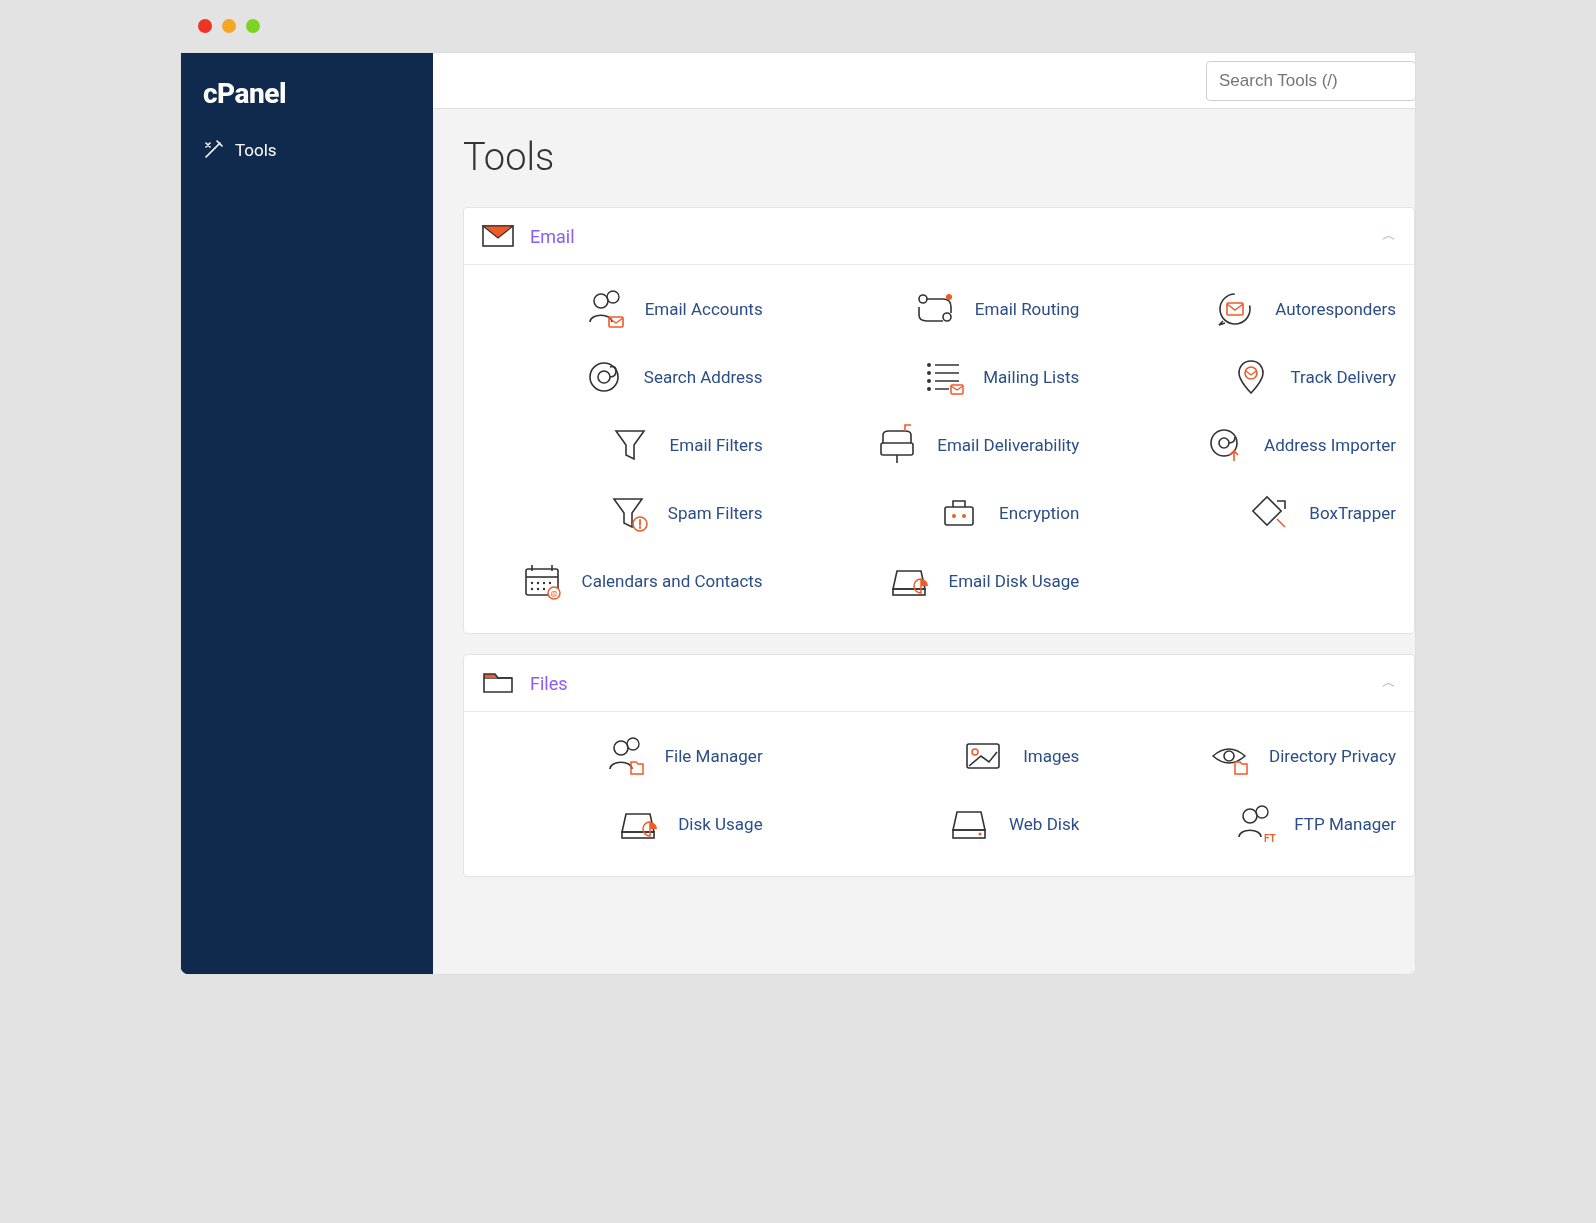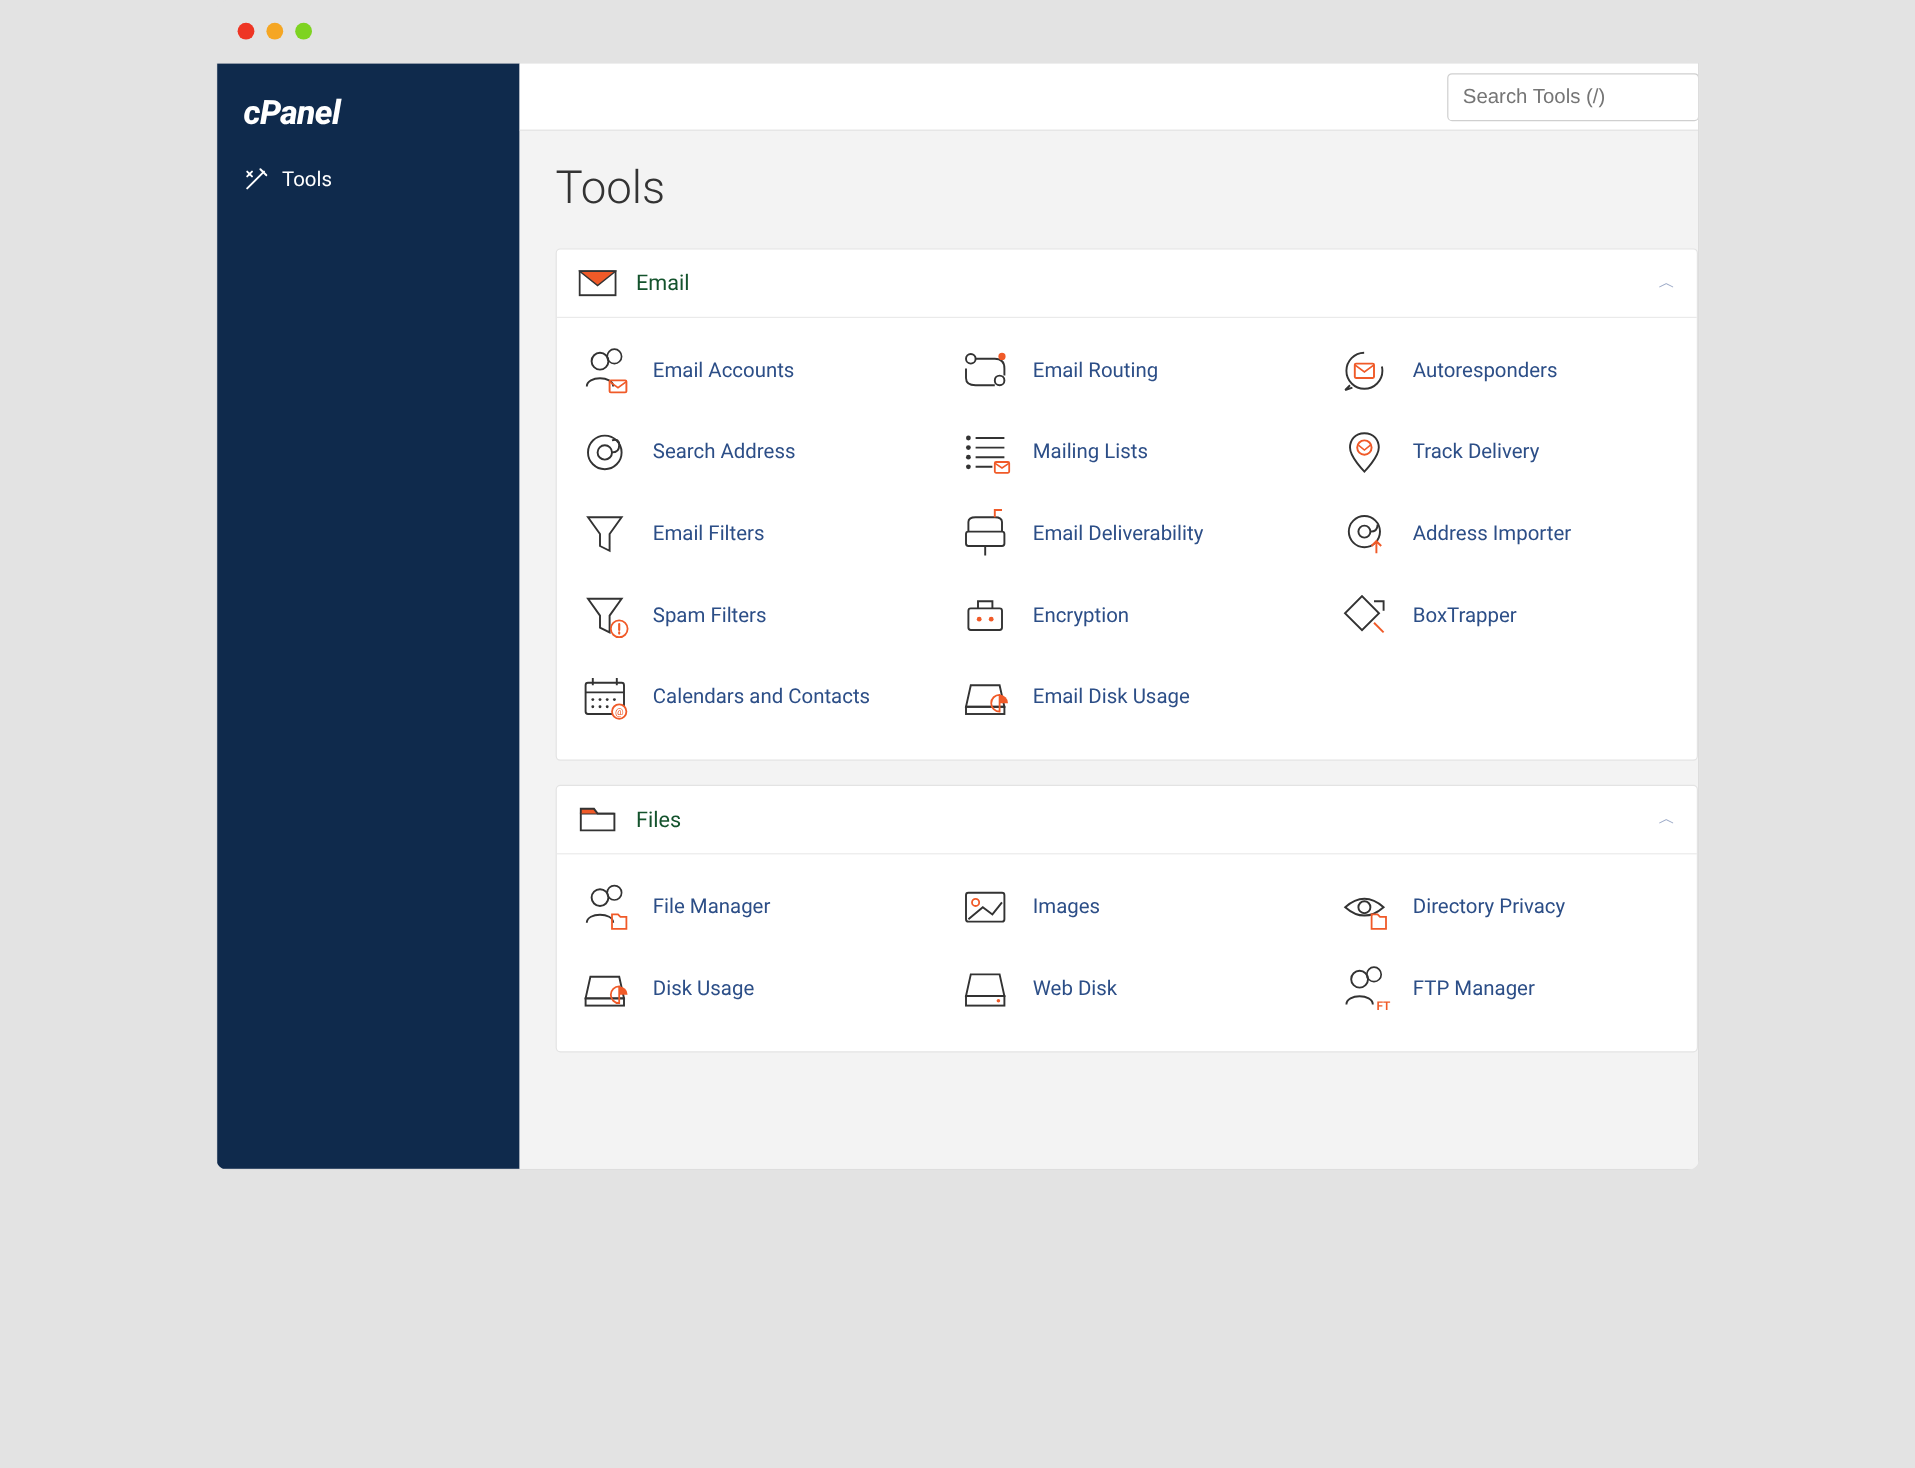--- a/index.html
+++ b/index.html
@@ -43,21 +43,20 @@
     background: #0f2a4c;
     color: #fff;
     display: flex;
     flex-direction: column;
     padding-top: 10px;
   }
   .logo-wrap {
     padding: 14px 22px 18px 22px;
   }
   .logo-text {
-    font-style: italic;
     font-weight: 800;
     font-size: 28px;
     letter-spacing: -0.5px;
   }
   .nav-item {
     display: flex;
     align-items: center;
     gap: 12px;
     padding: 12px 22px;
     font-size: 17px;
@@ -119,35 +118,36 @@
   .panel-header .section-icon {
     width: 32px;
     height: 24px;
     margin-right: 16px;
     display: inline-flex;
     align-items: center;
     justify-content: center;
   }
   .panel-title {
     font-size: 18px;
-    color: #14532d;
+    color: #8b5cf6;
     flex: 1;
   }
   .chevron { color: #9aa8c6; font-size: 14px; }
   .panel-body {
     padding: 10px 0 18px 0;
     display: grid;
     grid-template-columns: repeat(3, 1fr);
   }
   .tool-item {
     display: flex;
     align-items: center;
     padding: 12px 18px;
     gap: 18px;
     cursor: pointer;
+    justify-content: flex-end;
   }
   .tool-icon {
     width: 44px;
     height: 44px;
     display: inline-flex;
     align-items: center;
     justify-content: center;
     flex-shrink: 0;
   }
   .tool-label {

